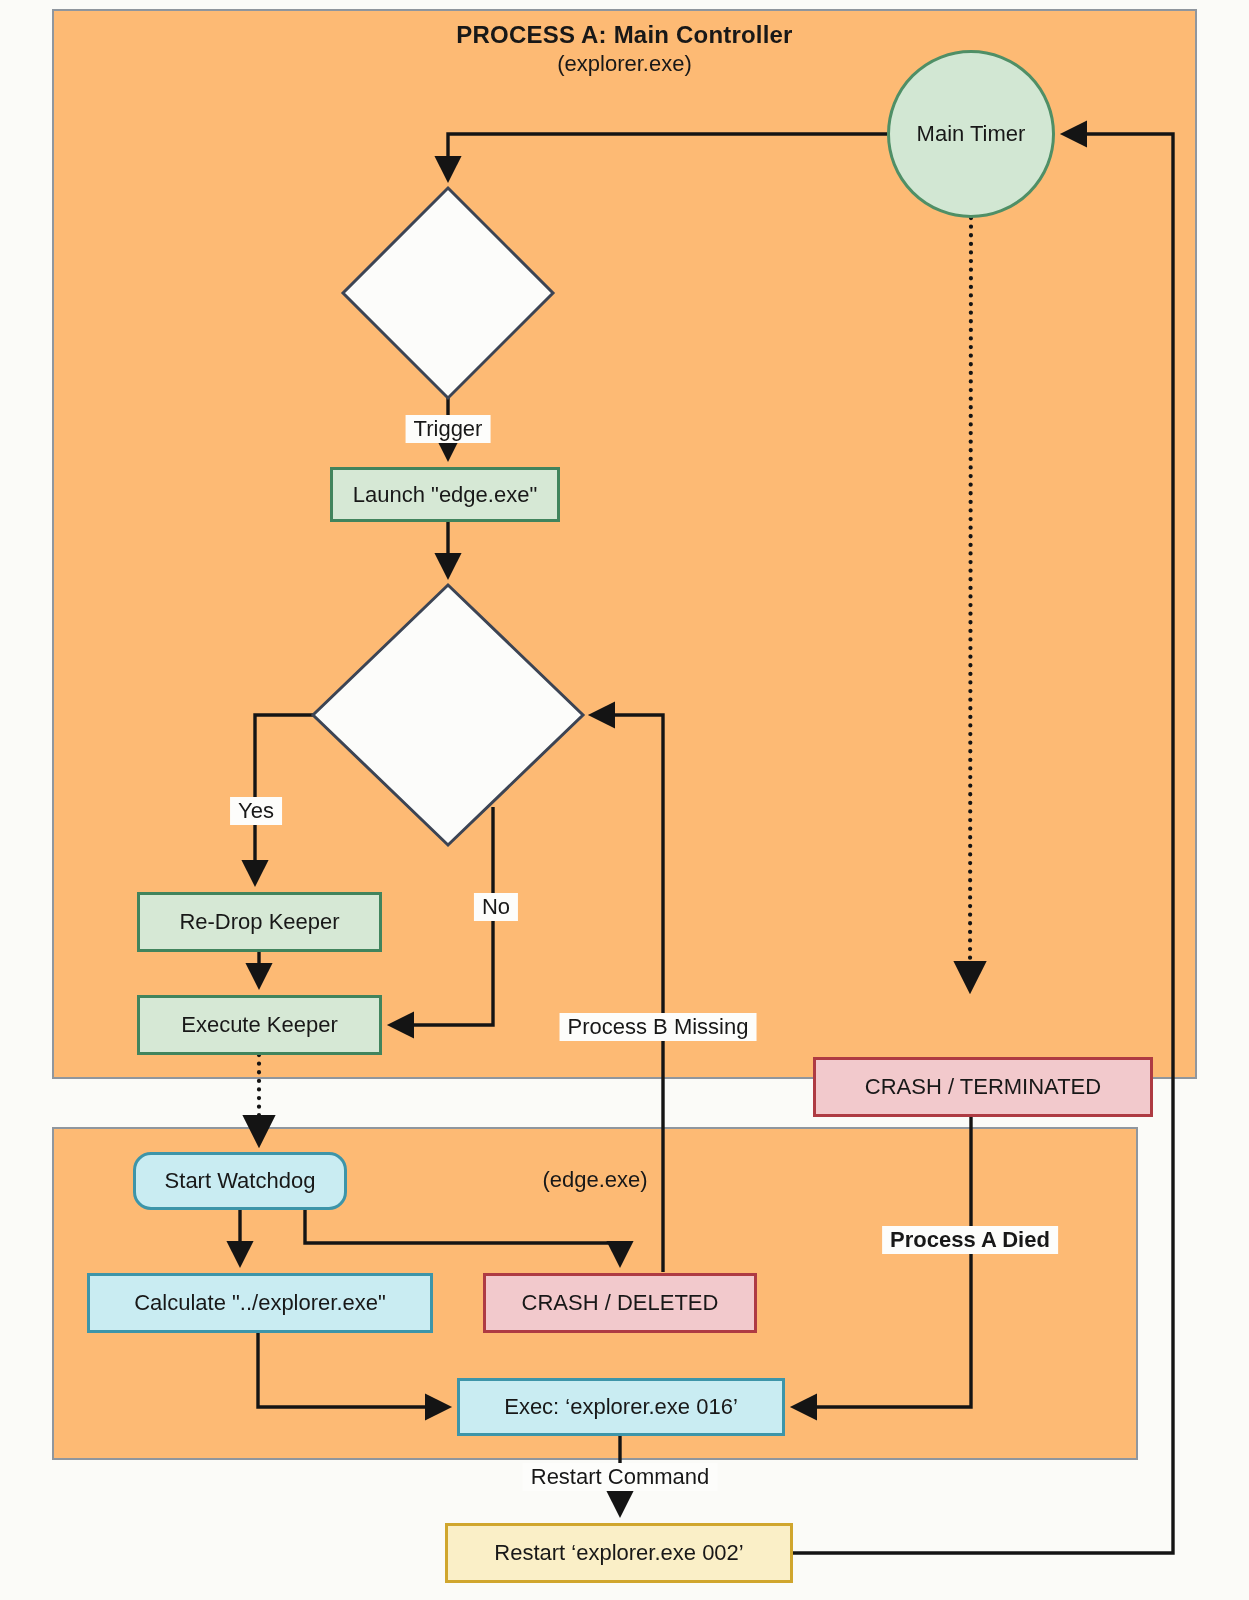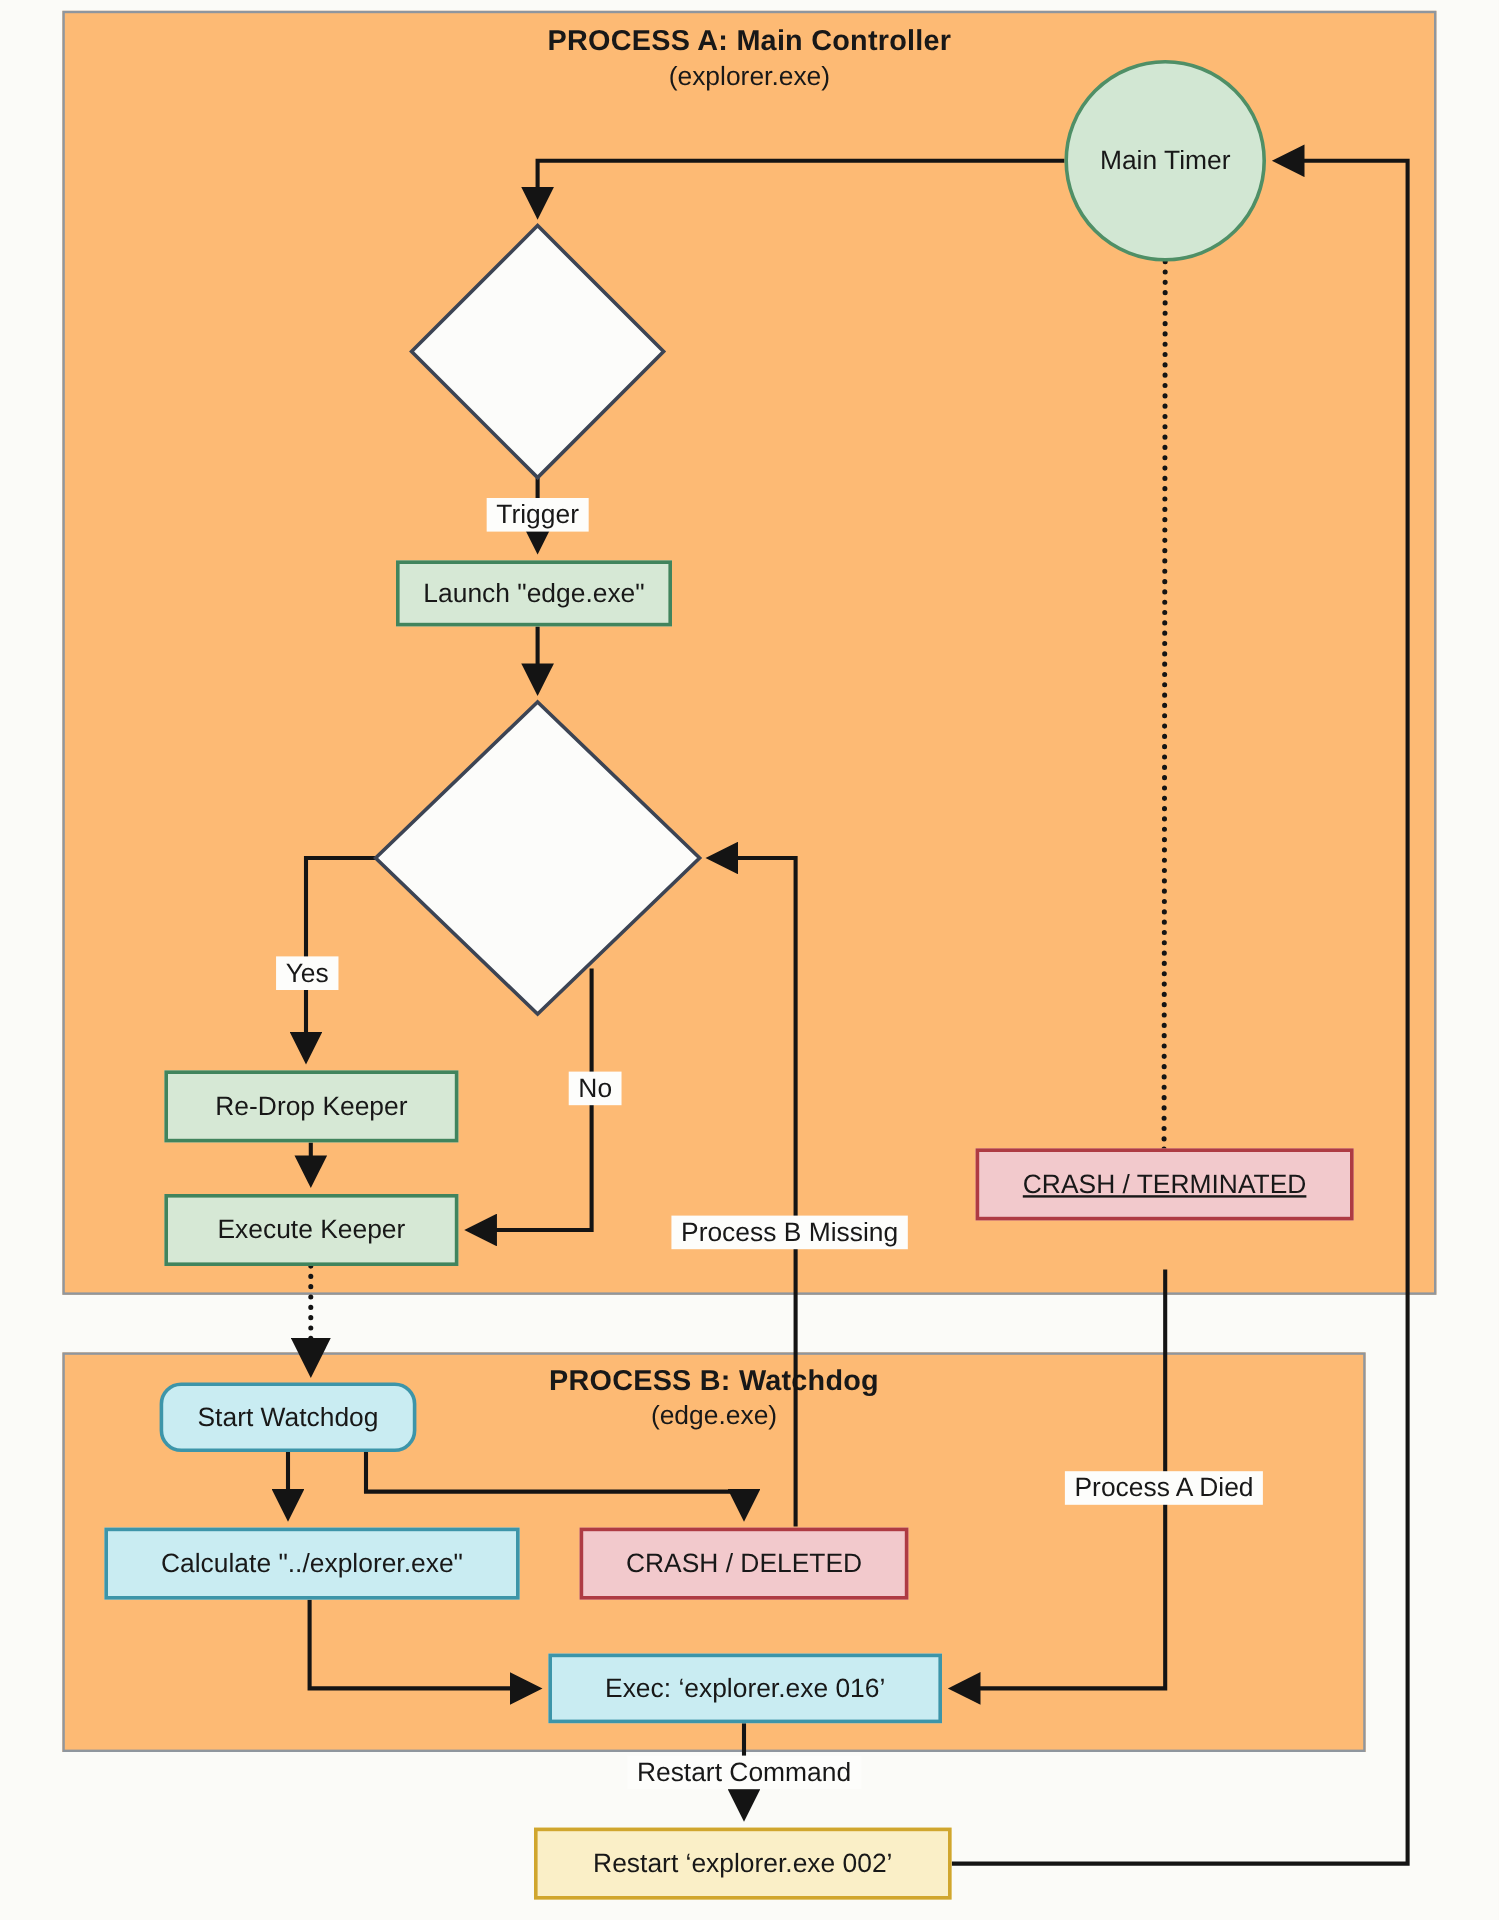--- a/index.html
+++ b/index.html
@@ -37,21 +37,20 @@
 <body>
 
 <div class="stage">
 
   <div class="container-box" style="left:52px;top:9px;width:1145px;height:1070px;">
     <div class="ctr-title" style="top:10px;">PROCESS A: Main Controller</div>
     <div class="ctr-sub" style="top:40px;">(explorer.exe)</div>
   </div>
 
   <div class="container-box" style="left:52px;top:1127px;width:1086px;height:333px;">
-    <div class="ctr-title" style="top:8px;">PROCESS B: Watchdog</div>
     <div class="ctr-sub" style="top:38px;">(edge.exe)</div>
   </div>
 
   <svg class="wires" width="1249" height="1600" viewBox="0 0 1249 1600">
     <defs>
       <marker id="arrow" markerWidth="9" markerHeight="8" refX="6.5" refY="4" orient="auto">
         <path d="M0,0 L8,4 L0,8 Z" fill="#141414"></path>
       </marker>
     </defs>
     <g stroke="#141414" stroke-width="3.4" fill="none">
@@ -78,32 +77,32 @@
   <div class="node circle" style="left:887px;top:50px;width:168px;height:168px;">Main Timer</div>
 
 
   <div class="node green" style="left:330px;top:467px;width:230px;height:55px;">Launch "edge.exe"</div>
 
 
   <div class="node green" style="left:137px;top:892px;width:245px;height:60px;">Re-Drop Keeper</div>
 
   <div class="node green" style="left:137px;top:995px;width:245px;height:60px;">Execute Keeper</div>
 
-  <div class="node red" style="left:813px;top:957px;width:315px;height:60px;text-decoration:underline;">CRASH / TERMINATED</div>
+  <div class="node red" style="left:813px;top:1057px;width:340px;height:60px;">CRASH / TERMINATED</div>
 
   <div class="node cyan rounded" style="left:133px;top:1152px;width:214px;height:58px;">Start Watchdog</div>
 
   <div class="node cyan" style="left:87px;top:1273px;width:346px;height:60px;">Calculate "../explorer.exe"</div>
 
   <div class="node red" style="left:483px;top:1273px;width:274px;height:60px;">CRASH / DELETED</div>
 
   <div class="node cyan" style="left:457px;top:1378px;width:328px;height:58px;">Exec: ‘explorer.exe 016’</div>
 
   <div class="node yellow" style="left:445px;top:1523px;width:348px;height:60px;">Restart ‘explorer.exe 002’</div>
 
   <div class="edge-label" style="left:448px;top:429px;">Trigger</div>
   <div class="edge-label" style="left:256px;top:811px;">Yes</div>
   <div class="edge-label" style="left:496px;top:907px;">No</div>
   <div class="edge-label" style="left:658px;top:1027px;">Process B Missing</div>
-  <div class="edge-label" style="left:970px;top:1240px;">Process A Died</div>
+  <div class="edge-label" style="left:970px;top:1240px;font-weight:bold;">Process A Died</div>
   <div class="edge-label" style="left:620px;top:1477px;">Restart Command</div>
 
 </div>
 
 </body></html>

